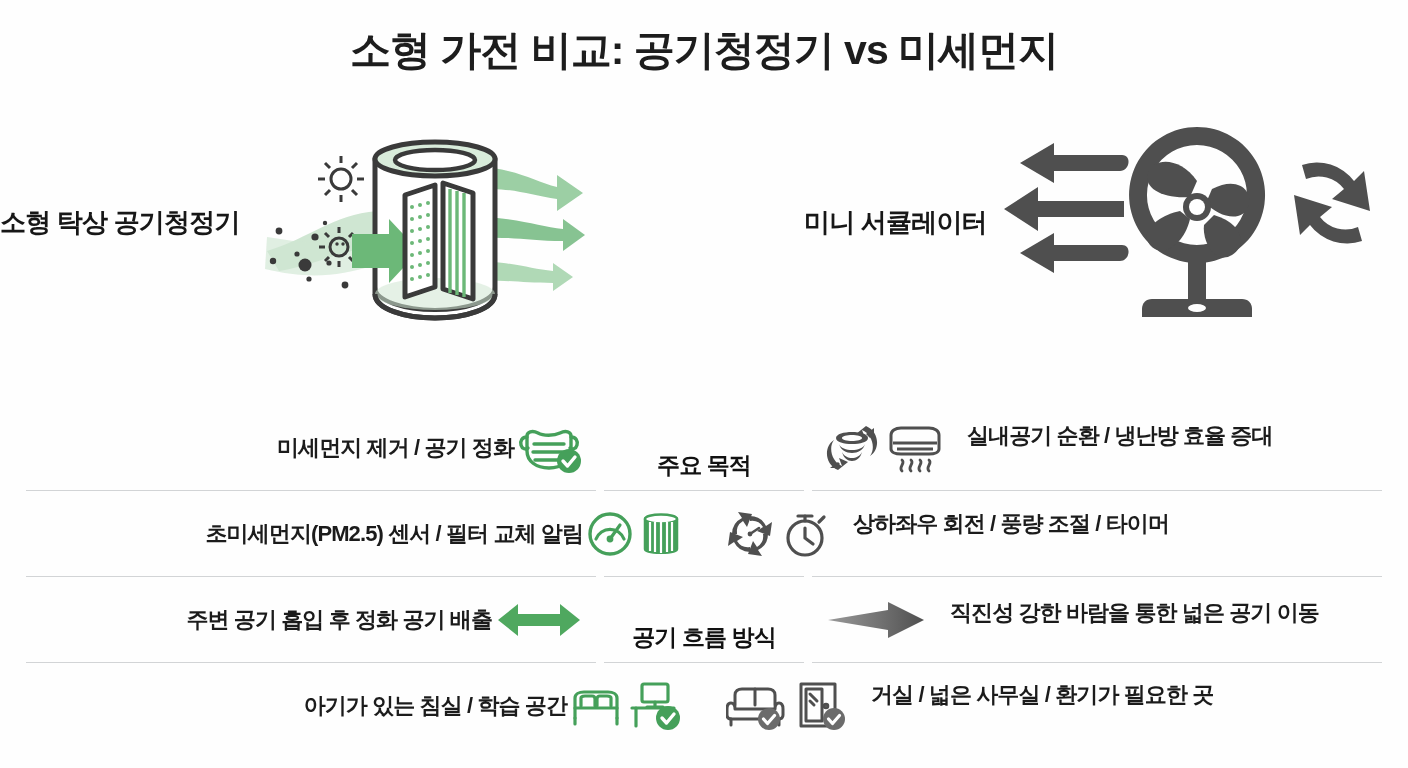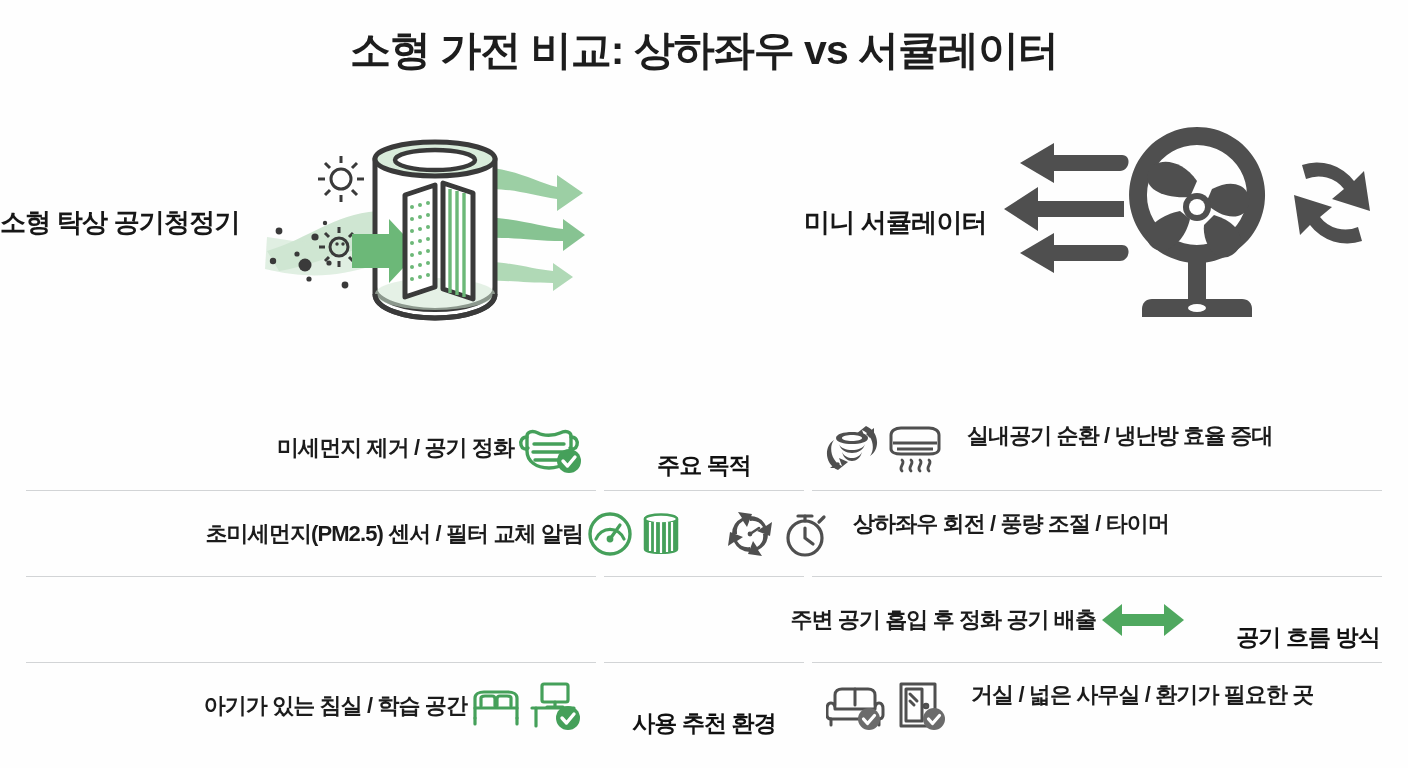--- a/index.html
+++ b/index.html
@@ -134,21 +134,21 @@
   .divider .seg-m { flex: 0 0 200px; margin: 0 8px; border-top: 1.6px solid #d2d4d6; }
   .divider .seg-r { flex: 1 1 0; margin-right: 26px; border-top: 1.6px solid #d2d4d6; }
 
   svg { display: block; }
 </style>
 </head>
 <body>
 
 <div class="page">
 
-  <div class="title">소형 가전 비교: 상하좌우 vs 서큘레이터</div>
+  <div class="title">소형 가전 비교: 공기청정기 vs 미세먼지</div>
 
   <div class="hero">
 
     <div class="hero-col">
       <div class="hero-head">소형 탁상 공기청정기</div>
       <div class="hero-art">
         <svg width="330" height="215" viewBox="0 0 330 215">
 
           <path d="M10 132 C 55 118, 75 96, 120 92 L 120 128 C 85 130, 60 146, 22 152 Z" fill="#cfe6d2"></path>
           <path d="M8 150 C 50 160, 80 158, 118 146 L 118 120 C 78 128, 48 124, 10 118 Z" fill="#cfe6d2" opacity="0.65"></path>
@@ -392,20 +392,36 @@
           <span>
             <svg width="86" height="44" viewBox="0 0 86 44">
               <path d="M2 22 L 22 6 L 22 16 L 64 16 L 64 6 L 84 22 L 64 38 L 64 28 L 22 28 L 22 38 Z" fill="#4fa85f"></path>
             </svg>
           </span>
         </span>
       </div>
       <div class="cell-mid">
         <span class="txt-mid">공기 흐름 방식</span>
       </div>
+      <div class="cell-right">
+        <span class="icons">
+          <span>
+            <svg width="100" height="44" viewBox="0 0 100 44">
+              <defs>
+                <linearGradient id="arrGrad" x1="0" y1="0" x2="1" y2="0">
+                  <stop offset="0" stop-color="#9a9a9a"></stop>
+                  <stop offset="1" stop-color="#4f4f4f"></stop>
+                </linearGradient>
+              </defs>
+              <path d="M2 22 L 62 12 L 62 4 L 98 22 L 62 40 L 62 32 Z" fill="url(#arrGrad)"></path>
+            </svg>
+          </span>
+        </span>
+        <span class="txt-right">직진성 강한 바람을 통한 넓은 공기 이동</span>
+      </div>
     </div>
 
     <div class="divider">
       <span class="seg-l"></span>
         <span class="seg-m"></span>
         <span class="seg-r"></span>
     </div>
 
     <div class="row">
       <div class="cell-left">
@@ -430,23 +446,20 @@
                 <path d="M19 27 L 35 27"></path>
                 <path d="M4 28 L 46 28"></path>
                 <path d="M8 28 L 8 46"></path>
               </g>
               <circle cx="40" cy="38" r="12" fill="#45a05a"></circle>
               <path d="M34 38 L 38.5 43 L 46 34" fill="none" stroke="#ffffff" stroke-width="3.4" stroke-linecap="round" stroke-linejoin="round"></path>
             </svg>
           </span>
         </span>
       </div>
-      <div class="cell-mid">
-        <span class="txt-mid">사용 추천 환경</span>
-      </div>
       <div class="cell-right">
         <span class="icons">
           <span>
             <svg width="62" height="50" viewBox="0 0 62 50">
               <g fill="none" stroke="#4f4f4f" stroke-width="3" stroke-linecap="round" stroke-linejoin="round">
                 <path d="M9 24 L 9 14 C 9 10, 12 8, 16 8 L 42 8 C 46 8, 49 10, 49 14 L 49 24"></path>
                 <path d="M29 8 L 29 24"></path>
                 <path d="M5 22 C 2 22, 1 25, 1 28 L 1 34 C 1 37, 3 38, 6 38 L 52 38 C 55 38, 57 37, 57 34 L 57 28 C 57 25, 56 22, 53 22 C 50 22, 49 25, 49 28 L 9 28 C 9 25, 8 22, 5 22 Z"></path>
                 <path d="M5 38 L 5 44 M53 38 L 53 44"></path>
               </g>

